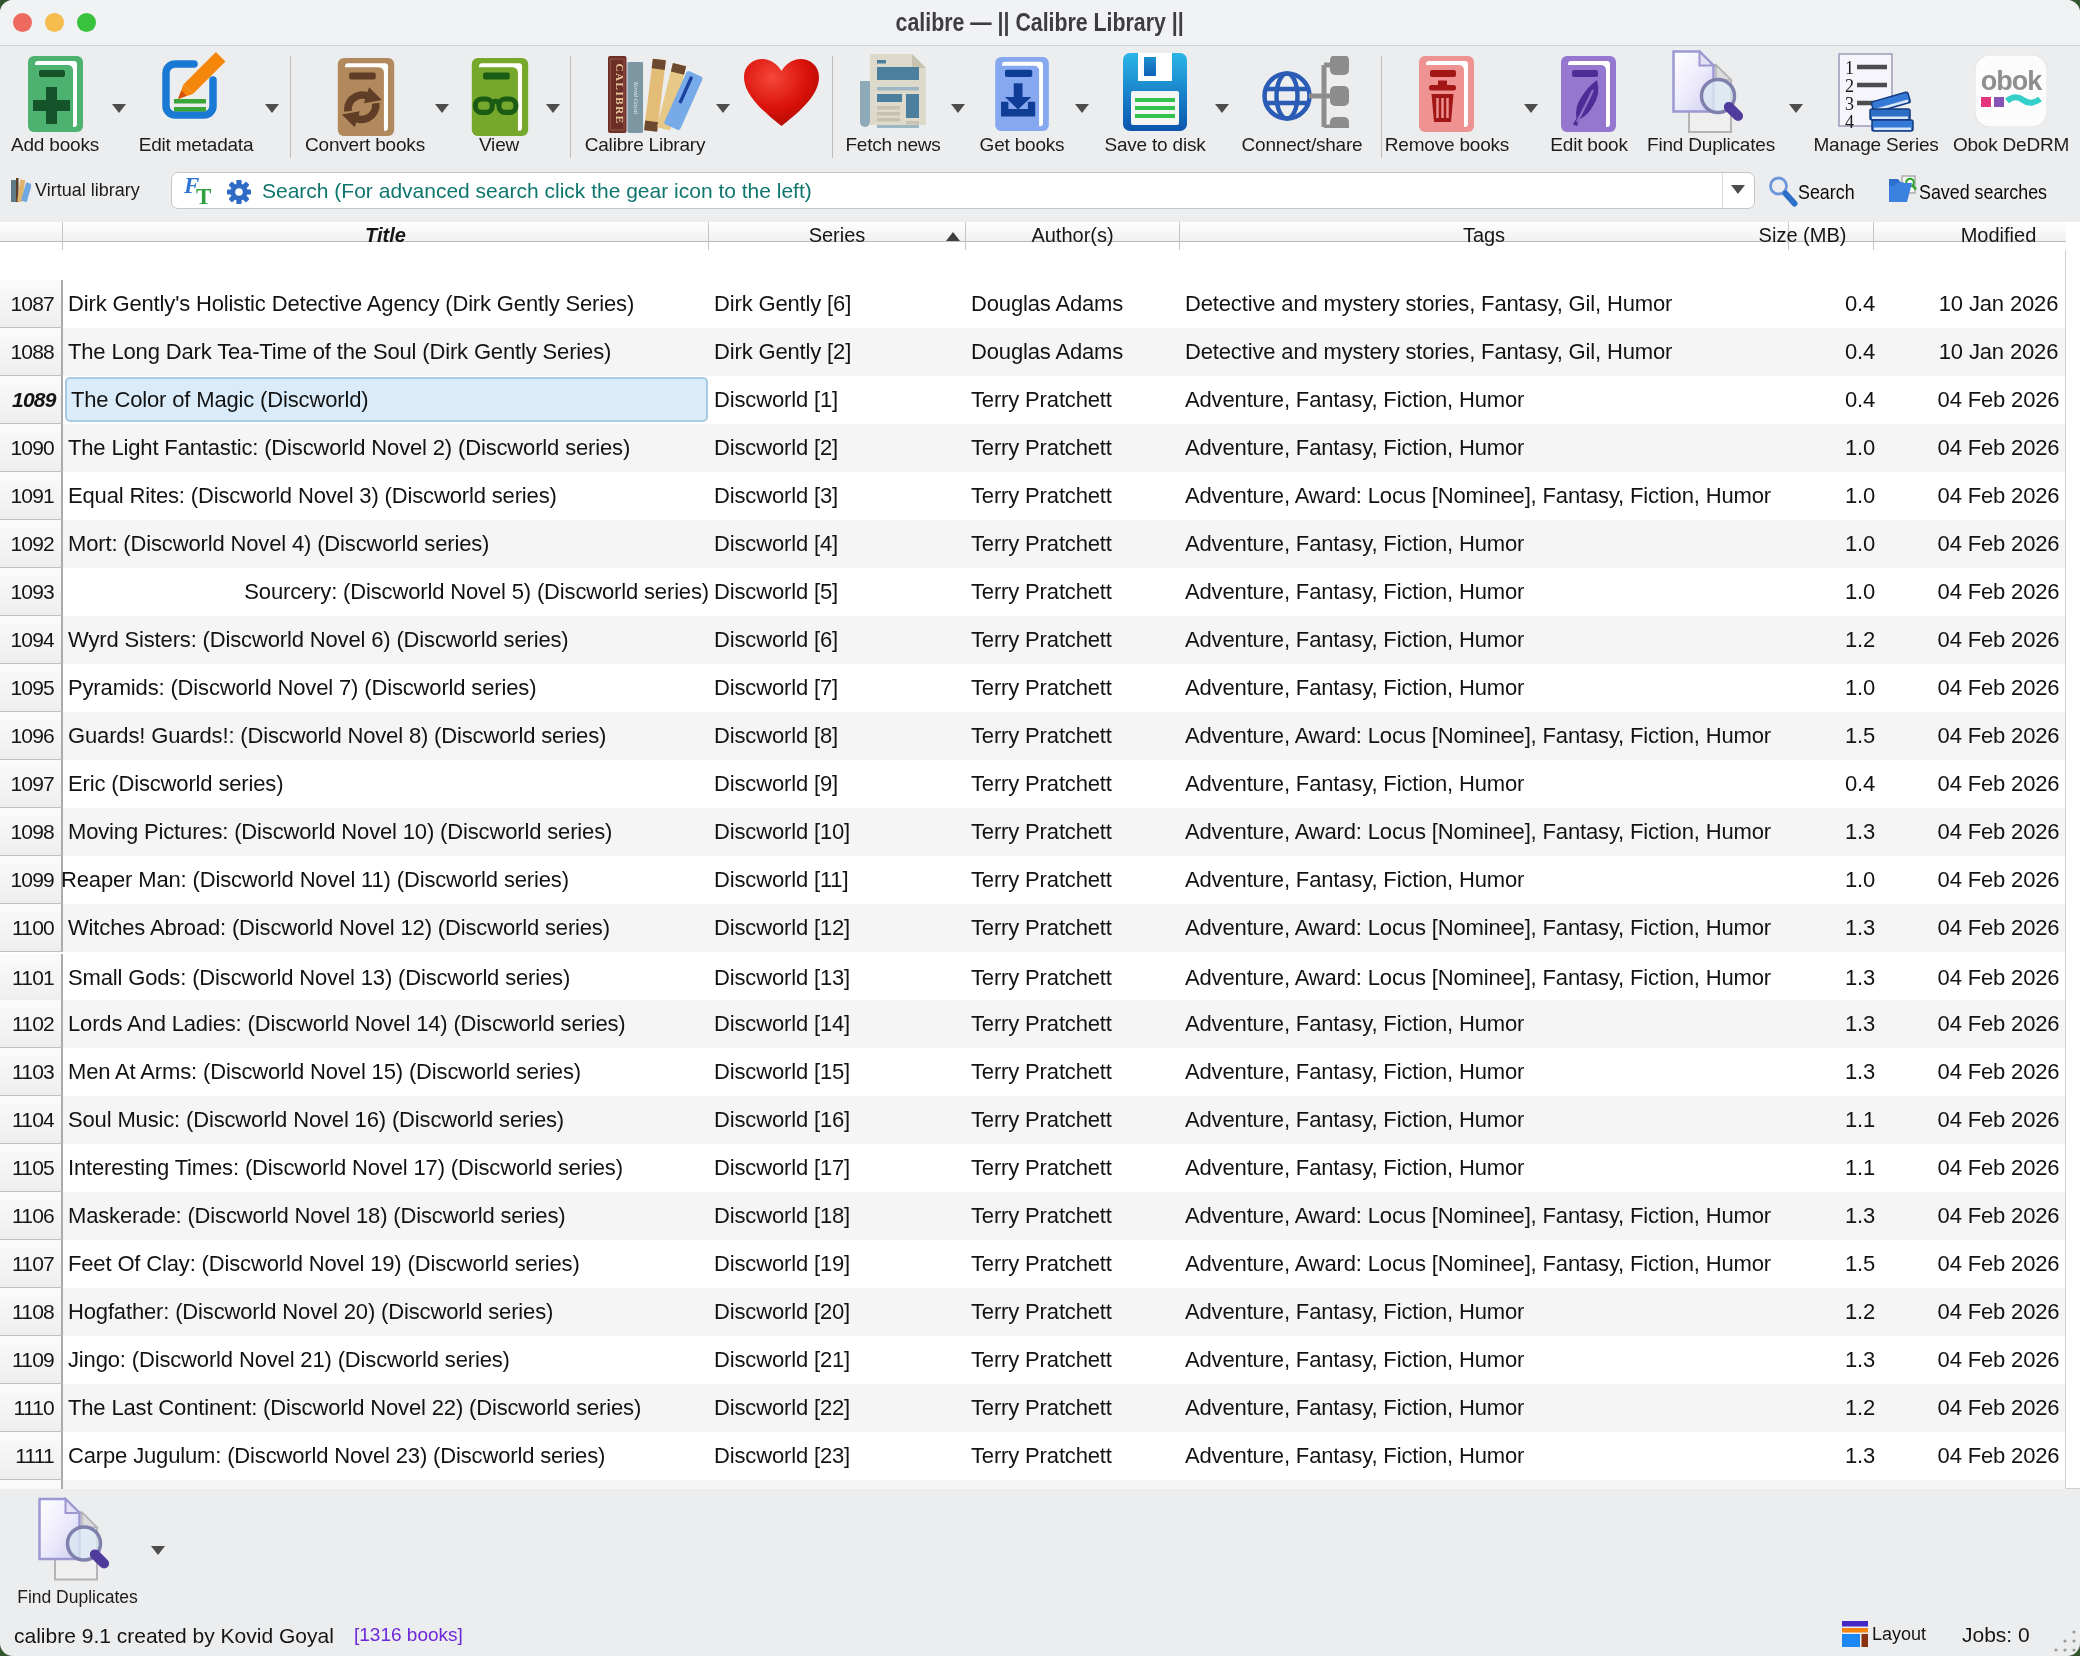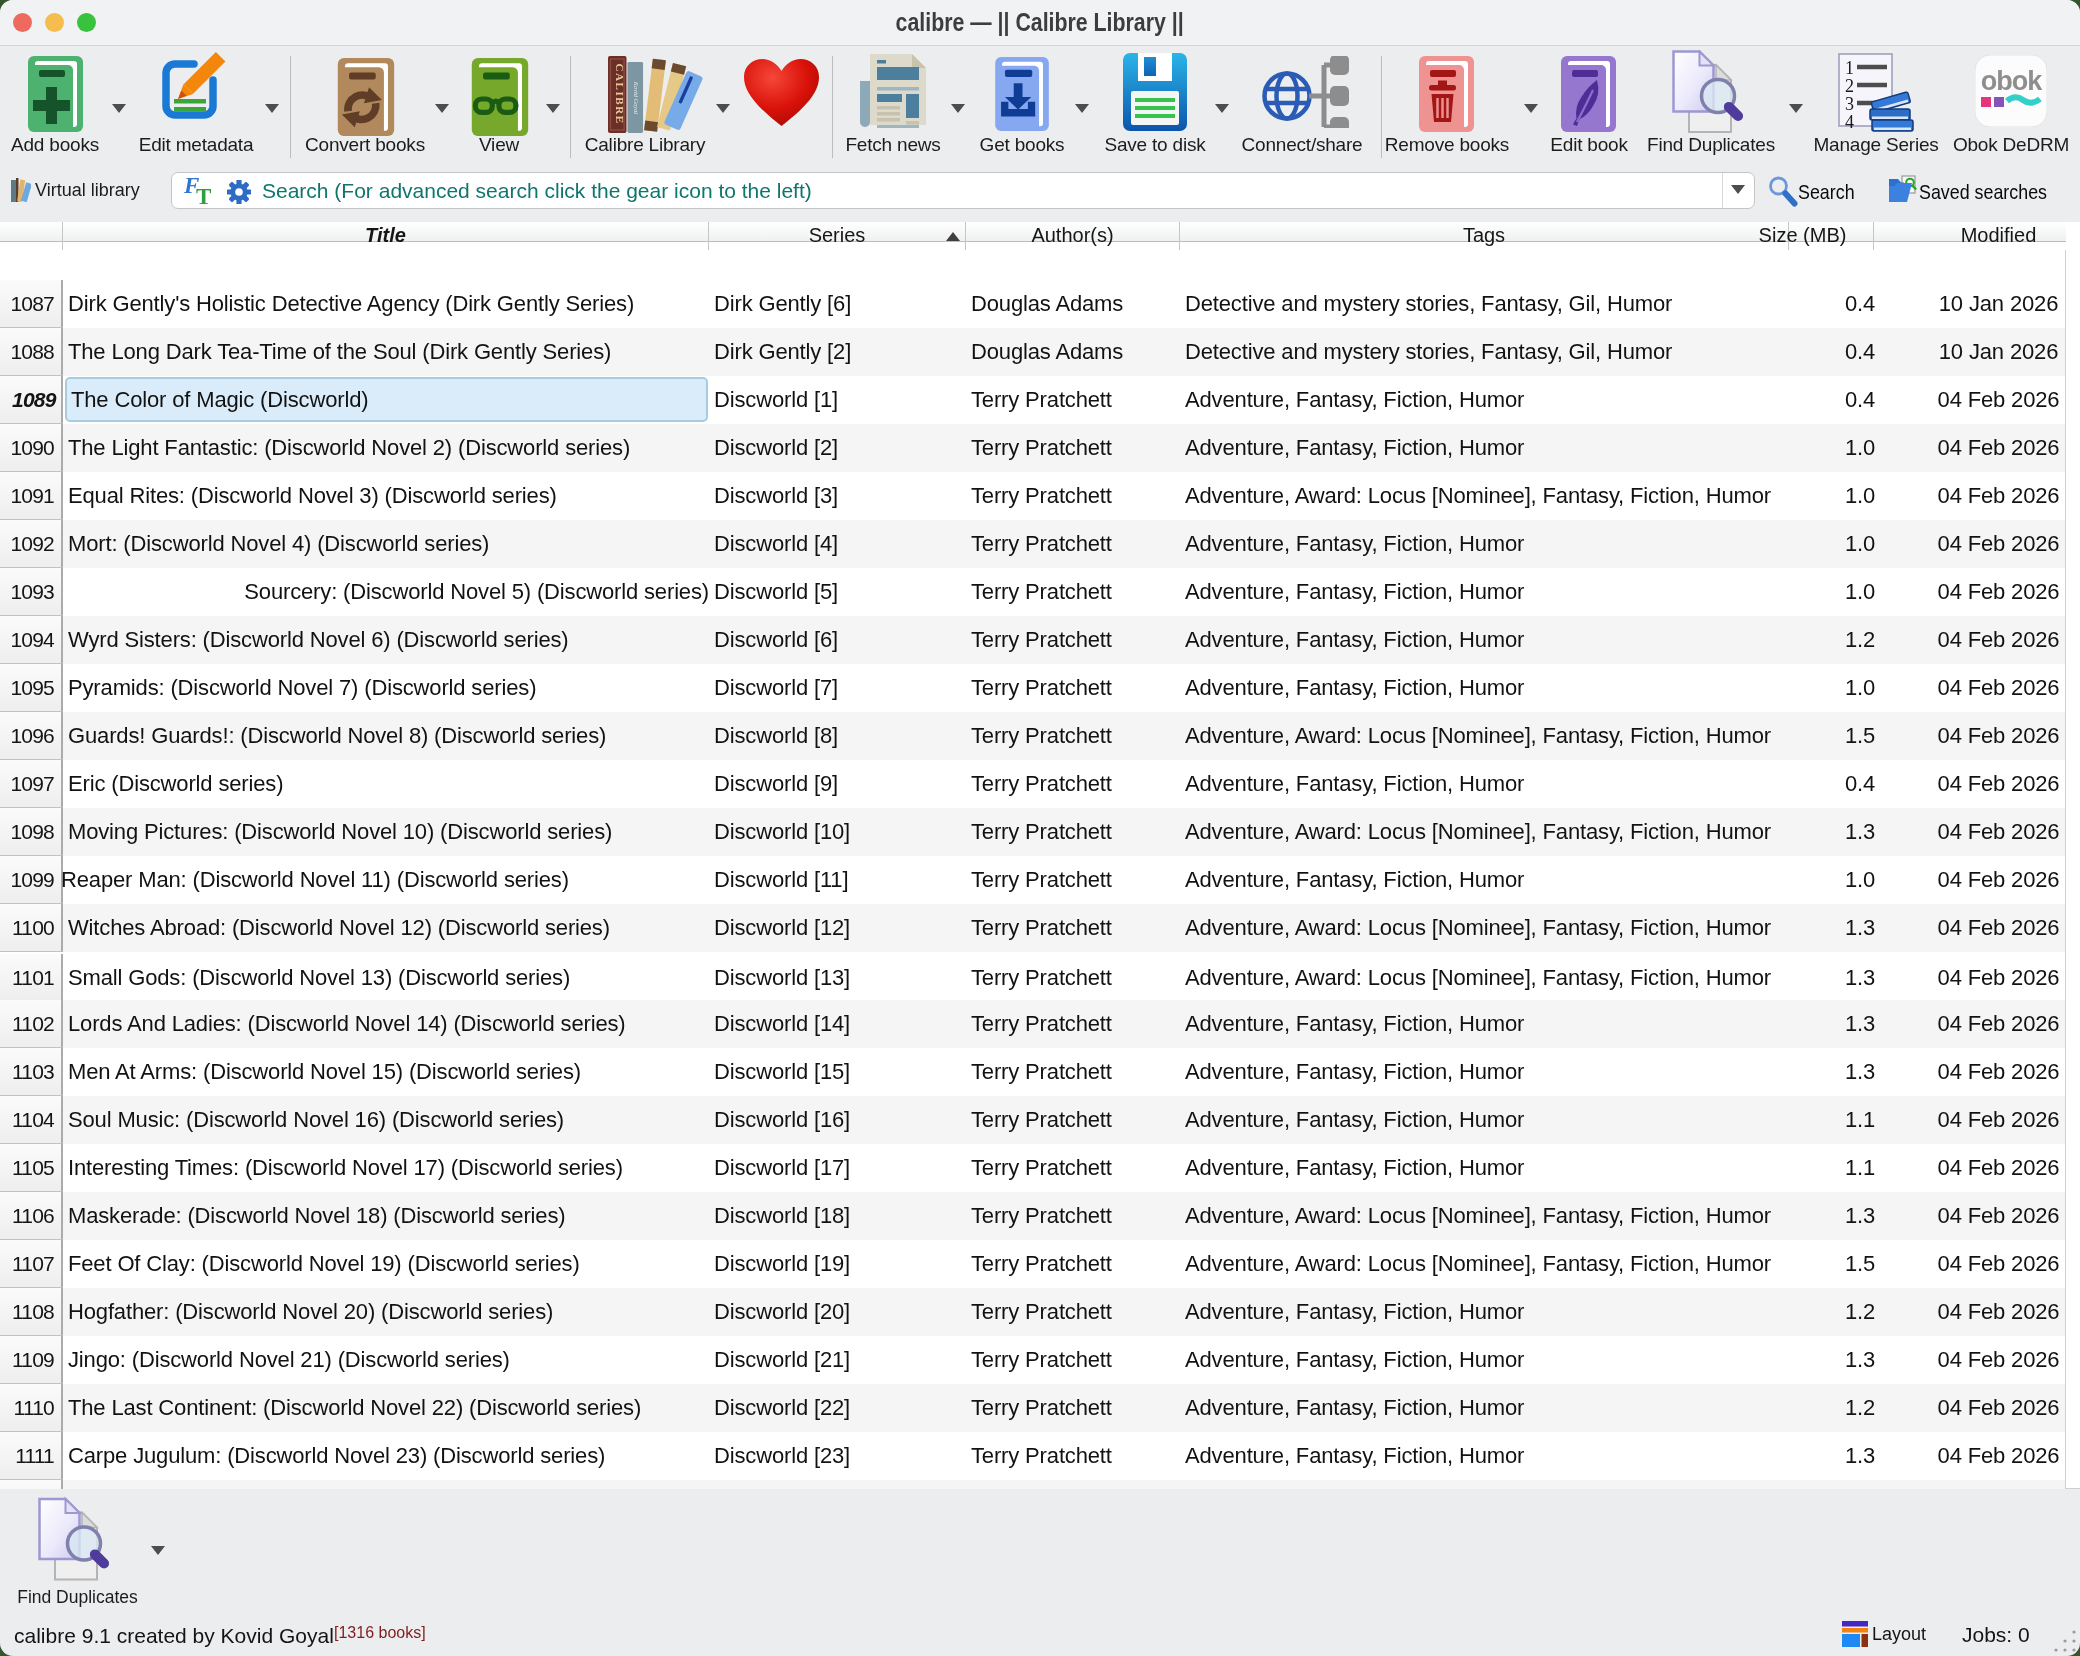--- a/index.html
+++ b/index.html
@@ -29,21 +29,21 @@
 .row{position:absolute;left:0;width:2066px;height:48px}
 .row.alt{background:#f5f5f6}
 .cell{position:absolute;top:0;height:48px;line-height:48px;font-size:22px;letter-spacing:-0.15px;color:#121212;white-space:pre;overflow:hidden;padding-left:5px}
 .num{position:absolute;left:0;top:0;width:63px;height:48px;background:linear-gradient(#fbfbfb,#eeeeee);border-right:2px solid #ababab;border-bottom:1px solid #c2c2c2;font-size:21px;letter-spacing:-0.8px;text-align:right;line-height:47px;padding-right:7px;color:#141414}
 .csize{text-align:center;padding-left:0}
 .cmod{text-align:center;padding-left:0}
 #selcell{position:absolute;left:65px;top:1px;width:643px;height:45px;background:#daecf9;border:2px solid #a9cbe2;border-radius:5px;line-height:42px;font-size:22px;letter-spacing:-0.15px;color:#121212;padding-left:4px;white-space:pre}
 
 #fdlabel{position:absolute;left:0px;top:1587px;width:155px;text-align:center;font-size:17.5px;color:#1c1c1c}
 #status{position:absolute;left:14px;top:1624px;font-size:21px;color:#141414}
-#books{position:absolute;left:334px;top:1624px;font-size:16px;color:#7f1d1d}
+#books{position:absolute;left:354px;top:1624px;font-size:19px;color:#6d28d9}
 #laylabel{position:absolute;left:1872px;top:1624px;font-size:18px;color:#141414}
 #jobs{position:absolute;left:1962px;top:1623px;font-size:21px;color:#141414}
 </style></head><body>
 <div id="win">
 <div id="titlebar"></div>
 <div class="tl" style="left:13px;background:#ee6a5f"></div>
 <div class="tl" style="left:45px;background:#f5bd4e"></div>
 <div class="tl" style="left:77px;background:#38c23e"></div>
 <div id="title"><span>calibre — || Calibre Library ||</span></div>
 <div class="titem" style="left:27px;top:54px;width:58px;height:80px"><svg width="58" height="80" viewBox="0 0 58 80">

